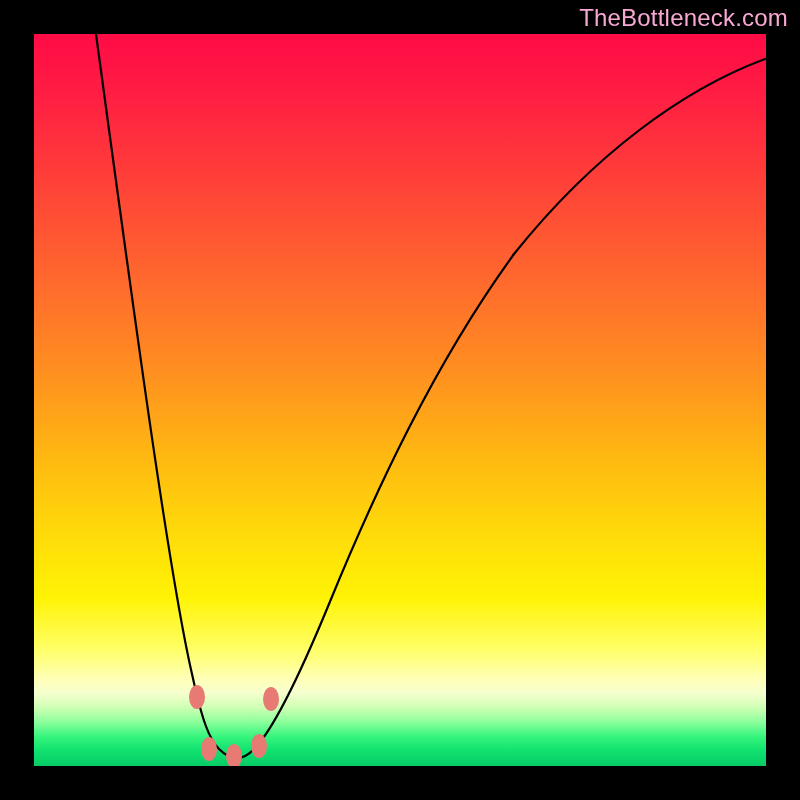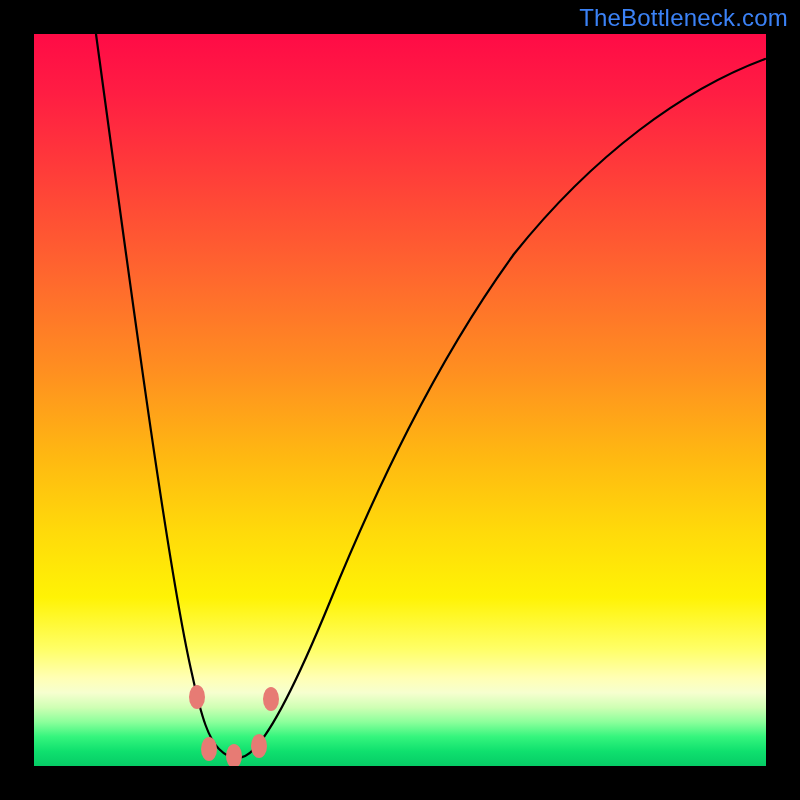--- a/index.html
+++ b/index.html
@@ -16,21 +16,21 @@
     left: 0;
     top: 0;
     width: 800px;
     height: 800px;
     background: #000;
   }
   .watermark {
     position: absolute;
     top: 4px;
     right: 12px;
-    color: #3b82f6;
+    color: #f9a8d4;
     font-size: 24px;
     font-weight: 500;
     letter-spacing: 0.2px;
     z-index: 40;
     user-select: none;
   }
   .plot {
     position: absolute;
     left: 34px;
     top: 34px;

